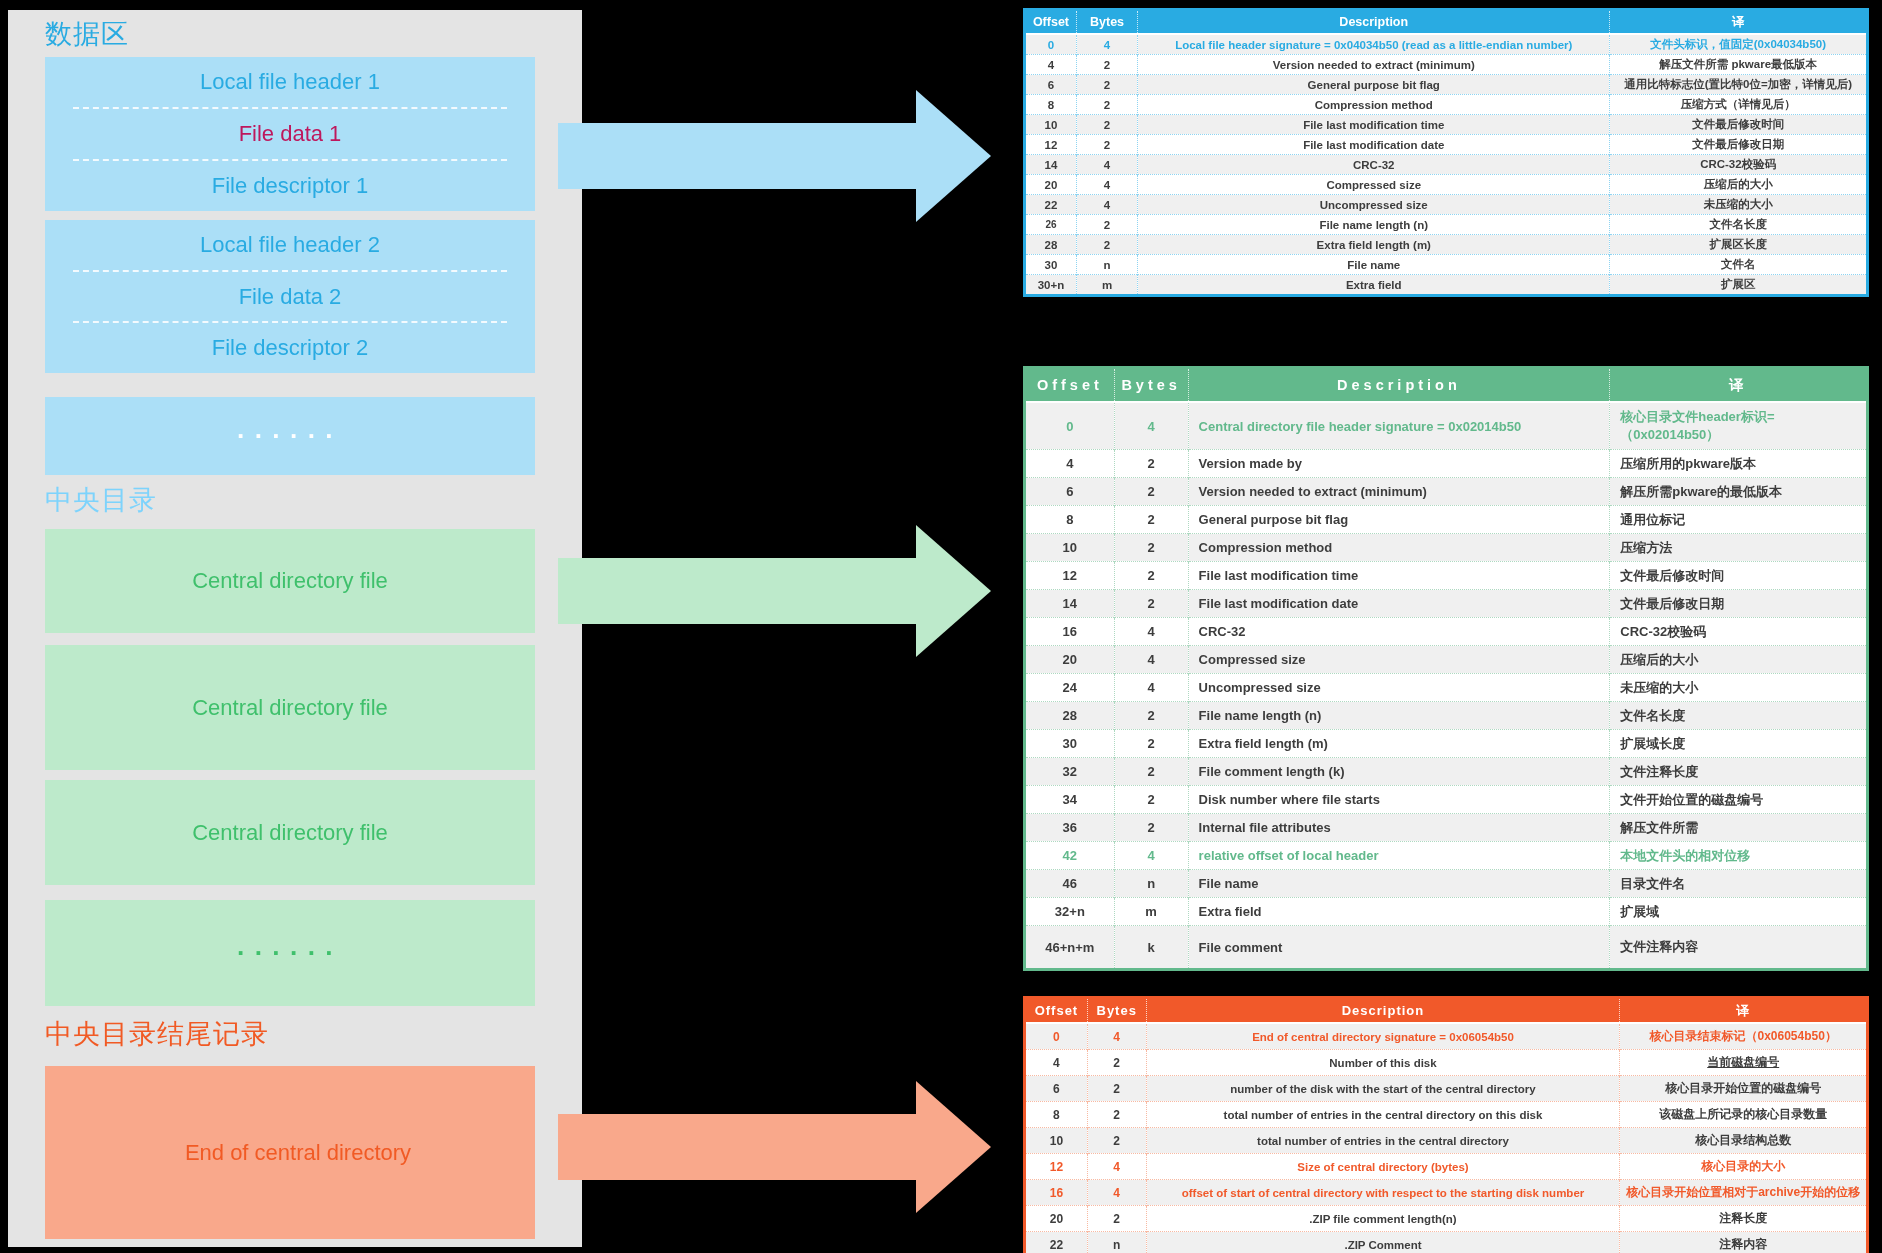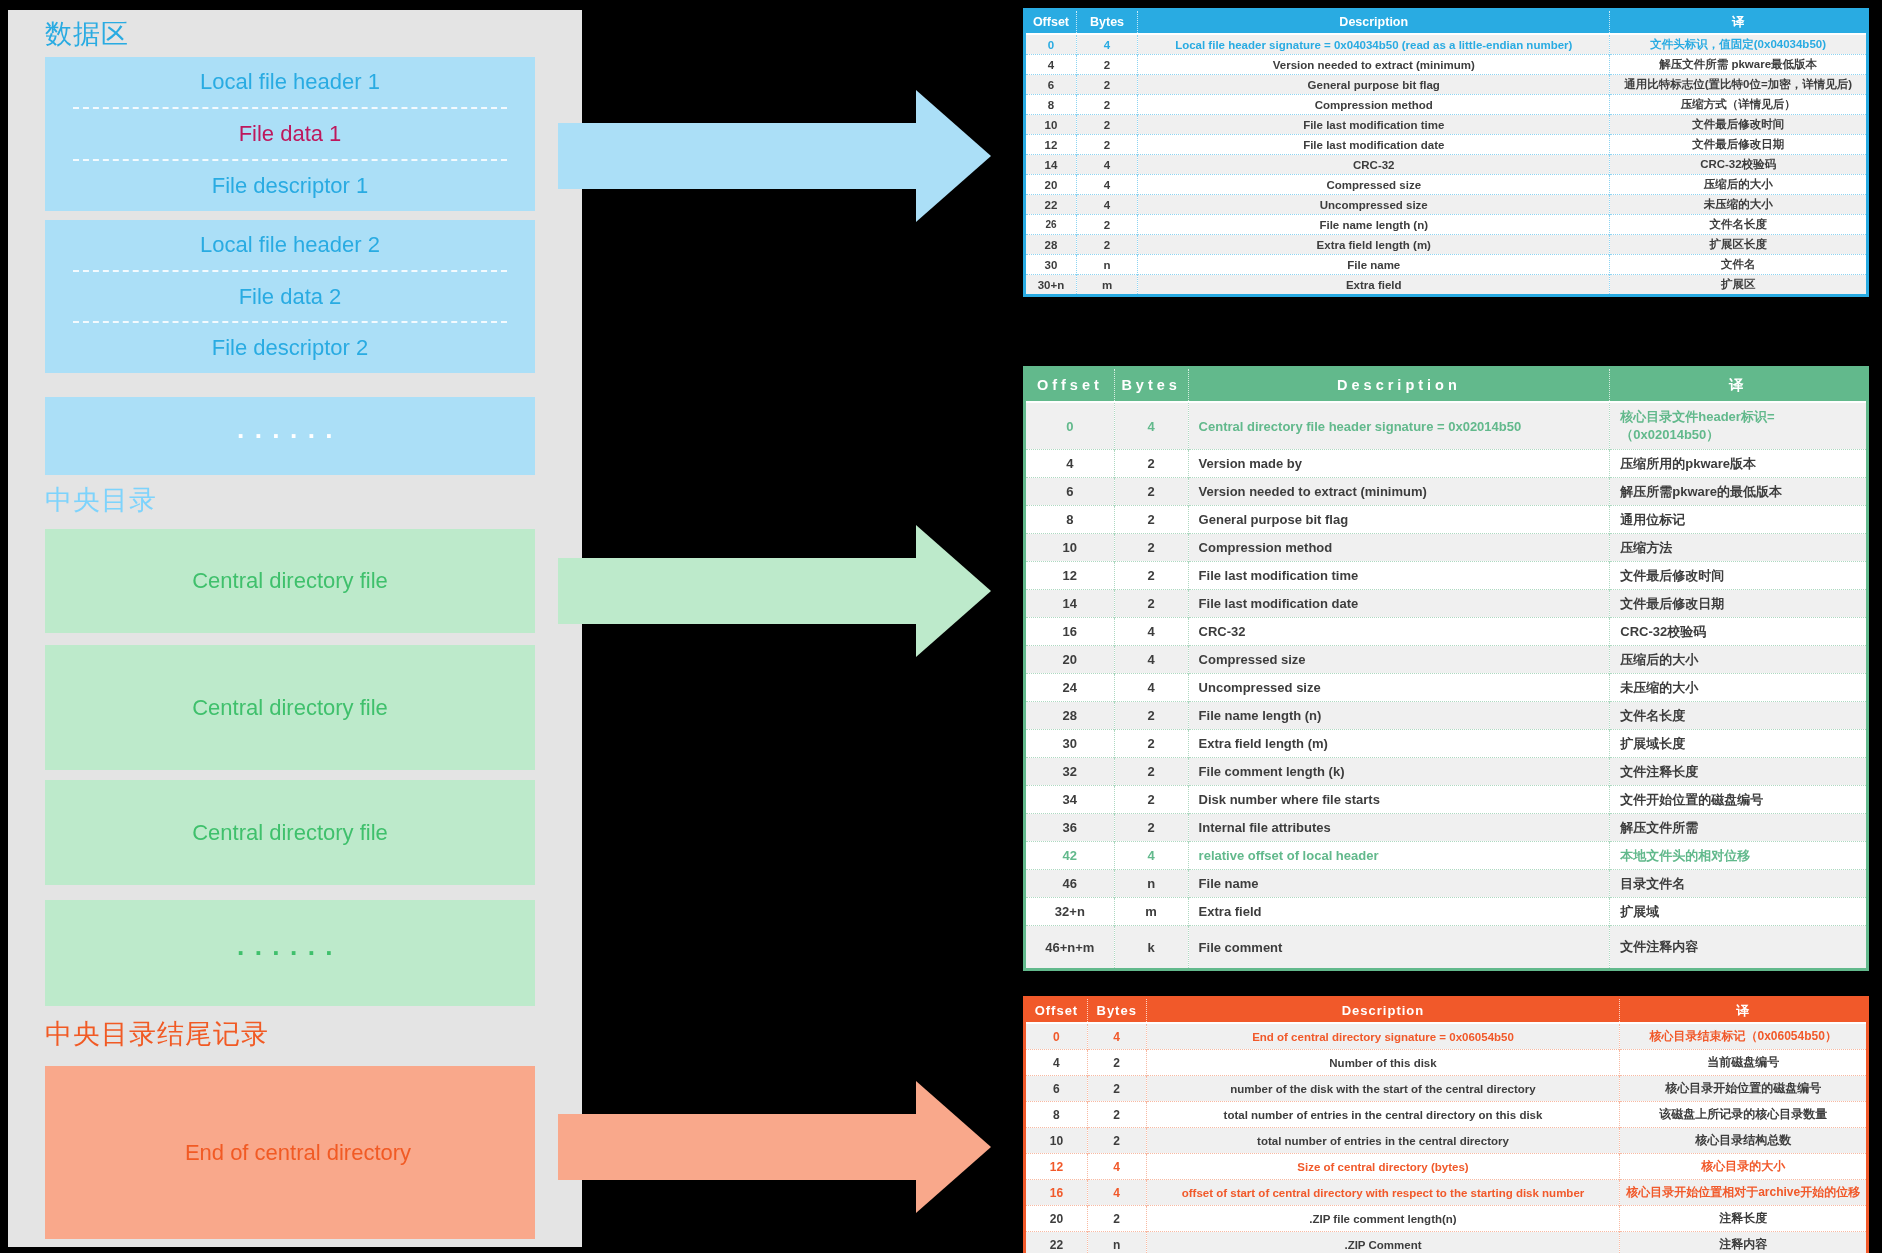--- a/index.html
+++ b/index.html
@@ -337,21 +337,21 @@
           <tr class="hl">
             <td class="nowrap" style="height: 23px; font-size: 12px;">0</td>
             <td class="nowrap" style="height: 23px; font-size: 12px;">4</td>
             <td class="nowrap" style="height: 23px; font-size: 11.5px;">End of central directory signature = 0x06054b50</td>
             <td class="nowrap" style="height: 23px; font-size: 12px;">核心目录结束标记（0x06054b50）</td>
           </tr>
           <tr>
             <td class="nowrap" style="height: 23px; font-size: 12px;">4</td>
             <td class="nowrap" style="height: 23px; font-size: 12px;">2</td>
             <td class="nowrap" style="height: 23px; font-size: 11.5px;">Number of this disk</td>
-            <td class="nowrap" style="height: 23px; font-size: 12px;">当前磁盘编号</td>
+            <td class="nowrap" style="height: 23px; font-size: 12px; text-decoration: underline;">当前磁盘编号</td>
           </tr>
           <tr>
             <td class="nowrap" style="height: 23px; font-size: 12px;">6</td>
             <td class="nowrap" style="height: 23px; font-size: 12px;">2</td>
             <td class="nowrap" style="height: 23px; font-size: 11.5px;">number of the disk with the start of the central directory</td>
             <td class="nowrap" style="height: 23px; font-size: 12px;">核心目录开始位置的磁盘编号</td>
           </tr>
           <tr>
             <td class="nowrap" style="height: 23px; font-size: 12px;">8</td>
             <td class="nowrap" style="height: 23px; font-size: 12px;">2</td>

